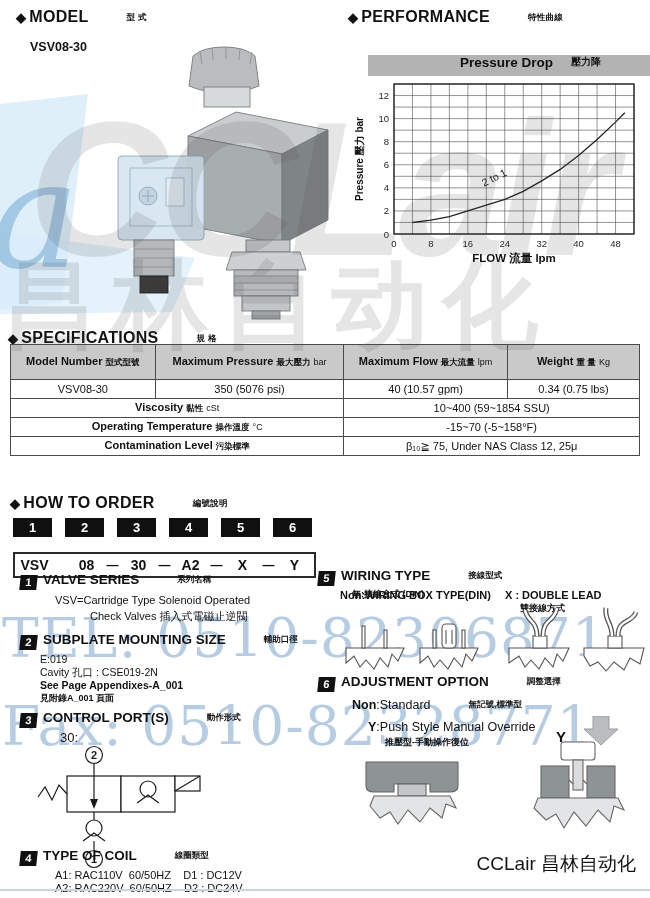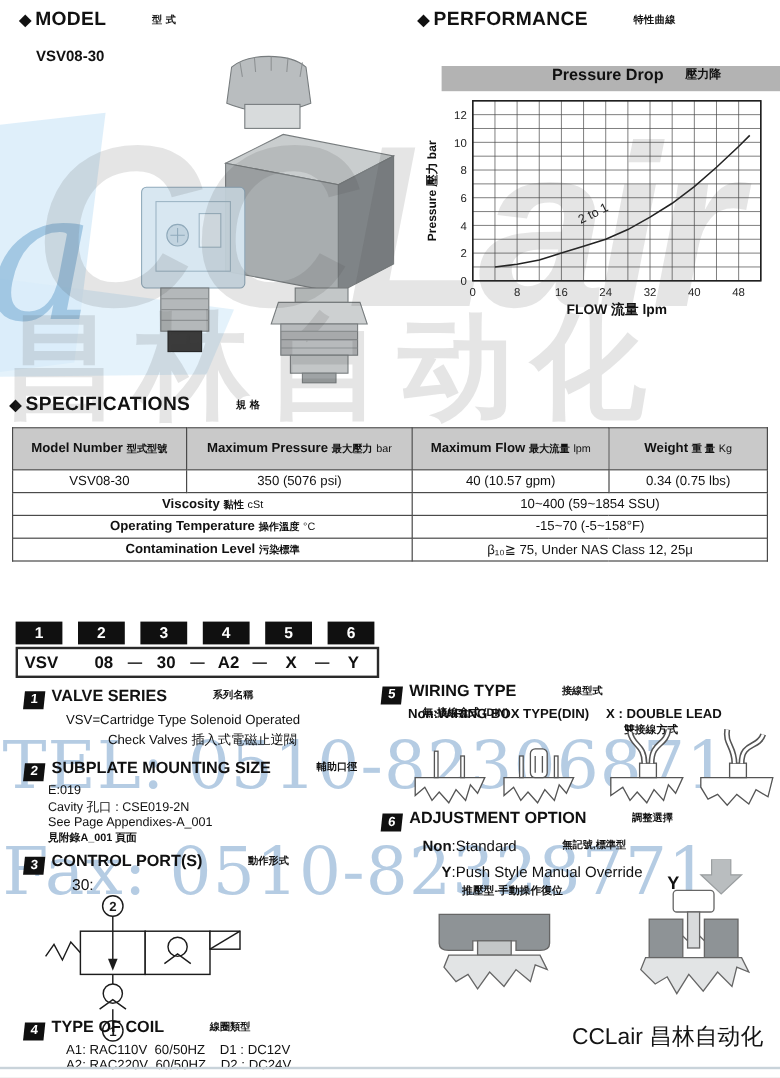--- a/index.html
+++ b/index.html
@@ -36,21 +36,21 @@
   table.spec .cnh{font-size:8.5px;font-weight:bold;}
   table.spec .unit{font-size:9px;font-weight:normal;}
   table.spec tr.r{height:19px;}
   table.spec td.lbl{font-weight:bold;}
   
   .code-top{display:flex;}
   .codebox{width:39px;height:19px;background:#101010;color:#fff;font-weight:bold;font-size:13px;
         display:flex;align-items:center;justify-content:center;}
   .codegap{width:13px;display:flex;align-items:center;justify-content:center;
         font-size:12px;font-weight:bold;}
-  .code-bottom{margin-top:2px;border:2px solid #2a2a2a;height:22px;display:flex;align-items:center;}
+  .code-bottom{margin-top:15px;border:2px solid #2a2a2a;height:22px;display:flex;align-items:center;}
   .codecell{width:39px;text-align:center;font-weight:bold;font-size:14px;}
   
   .numbox{display:inline-block;width:17px;height:15px;background:#101010;color:#fff;
         font-size:11px;font-weight:bold;text-align:center;line-height:15px;
         transform:skewX(-6deg);margin-right:6px;vertical-align:-2px;}
   .sechead{font-size:13.5px;font-weight:bold;white-space:nowrap;}
   .secline{font-size:11px;white-space:pre;}
   .secline-cn{font-size:9px;font-weight:bold;}
   .brand{font-size:19px;color:#141414;}
   .bottom-rule{left:0;top:889px;width:650px;height:0;border-top:2px solid #c9d3da;z-index:2;}
@@ -158,21 +158,21 @@
       <path d="M62.5,144.5 L80.9,142.2 L99.4,138.7 L117.8,132.9 L136.3,127.2 L154.8,121.4 L173.2,113.3 L191.7,102.9 L210.2,91.4 L228.6,77.5 L247.1,61.4 L265.5,44.1 L274.8,34.8" fill="none" stroke="#222" stroke-width="1.3"></path>
       <text transform="translate(134,108.6923076923077) rotate(-26)" font-size="10.5" fill="#222">2 to 1</text>
       <text x="164" y="184" text-anchor="middle" font-size="11.5" font-weight="bold" fill="#111">FLOW 流量 lpm</text>
       <text transform="translate(13,81) rotate(-90)" text-anchor="middle" font-size="10" font-weight="bold" fill="#111">Pressure 壓力 bar</text>
     </svg>
 
   <div class="ct sec-title" style="left:8px;top:329px;">
     <span class="diamond">◆</span><span>SPECIFICATIONS</span><span class="cn-tiny">規 格</span>
   </div>
 
-  <table class="spec ct" style="left:10px;top:356px;">
+  <table class="spec ct" style="left:10px;top:344px;">
     <colgroup>
         <col style="width:23%">
         <col style="width:30%">
         <col style="width:26%">
         <col style="width:21%">
       </colgroup>
     <thead>
       <tr>
         <th><span>Model Number</span> <span class="cnh">型式型號</span></th>
         <th><span>Maximum Pressure</span> <span class="cnh">最大壓力</span> <span class="unit">bar</span></th>
@@ -195,20 +195,23 @@
         <td class="lbl" colspan="2"><span>Operating Temperature</span> <span class="cnh">操作溫度</span> <span class="unit">°C</span></td>
         <td colspan="2">-15~70 (-5~158°F)</td>
       </tr>
       <tr class="r">
         <td class="lbl" colspan="2"><span>Contamination Level</span> <span class="cnh">污染標準</span></td>
         <td colspan="2">β₁₀≧ 75, Under NAS Class 12, 25μ</td>
       </tr>
     </tbody>
   </table>
 
+  <div class="ct sec-title" style="left:10px;top:494px;">
+    <span class="diamond">◆</span><span>HOW TO ORDER</span><span class="cn-tiny">編號說明</span>
+  </div>
 
   <div class="ct" style="left:13px;top:518px;width:303px;">
     <div class="code-top">
       <div class="codebox">1</div>
         <div class="codegap"></div>
       <div class="codebox">2</div>
         <div class="codegap"></div>
       <div class="codebox">3</div>
         <div class="codegap"></div>
       <div class="codebox">4</div>
@@ -236,21 +239,21 @@
     <span class="numbox">1</span><span>VALVE SERIES</span><span class="cn-tiny">系列名稱</span>
   </div>
   <div class="ct secline" style="left:55px;top:594px;">VSV=Cartridge Type Solenoid Operated</div>
   <div class="ct secline" style="left:90px;top:609px;">Check Valves 插入式電磁止逆閥</div>
 
   <div class="ct sechead" style="left:20px;top:632px;">
     <span class="numbox">2</span><span>SUBPLATE MOUNTING SIZE</span><span class="cn-tiny">輔助口徑</span>
   </div>
   <div class="ct secline" style="left:40px;top:653px;font-size:10.5px;">E:019</div>
   <div class="ct secline" style="left:40px;top:666px;font-size:10.5px;">Cavity 孔口 : CSE019-2N</div>
-  <div class="ct secline" style="left:40px;top:679px;font-size:10.5px;">See Page Appendixes-A_001</div>
+  <div class="ct secline" style="left:40px;top:679px;font-size:10.5px;font-weight:bold;">See Page Appendixes-A_001</div>
   <div class="ct secline-cn" style="left:40px;top:692px;">見附錄A_001 頁面</div>
 
   <div class="ct sechead" style="left:20px;top:710px;">
     <span class="numbox">3</span><span>CONTROL PORT(S)</span><span class="cn-tiny">動作形式</span>
   </div>
   <div class="ct" style="left:60px;top:730px;font-size:13px;">30:</div>
 
   <svg class="ct" style="left:32px;top:744px;" width="175" height="128" viewBox="0 0 175 128">
     <g stroke="#1c1c1c" stroke-width="1.2" fill="none">
       <circle cx="62" cy="11" r="8.5"></circle>

